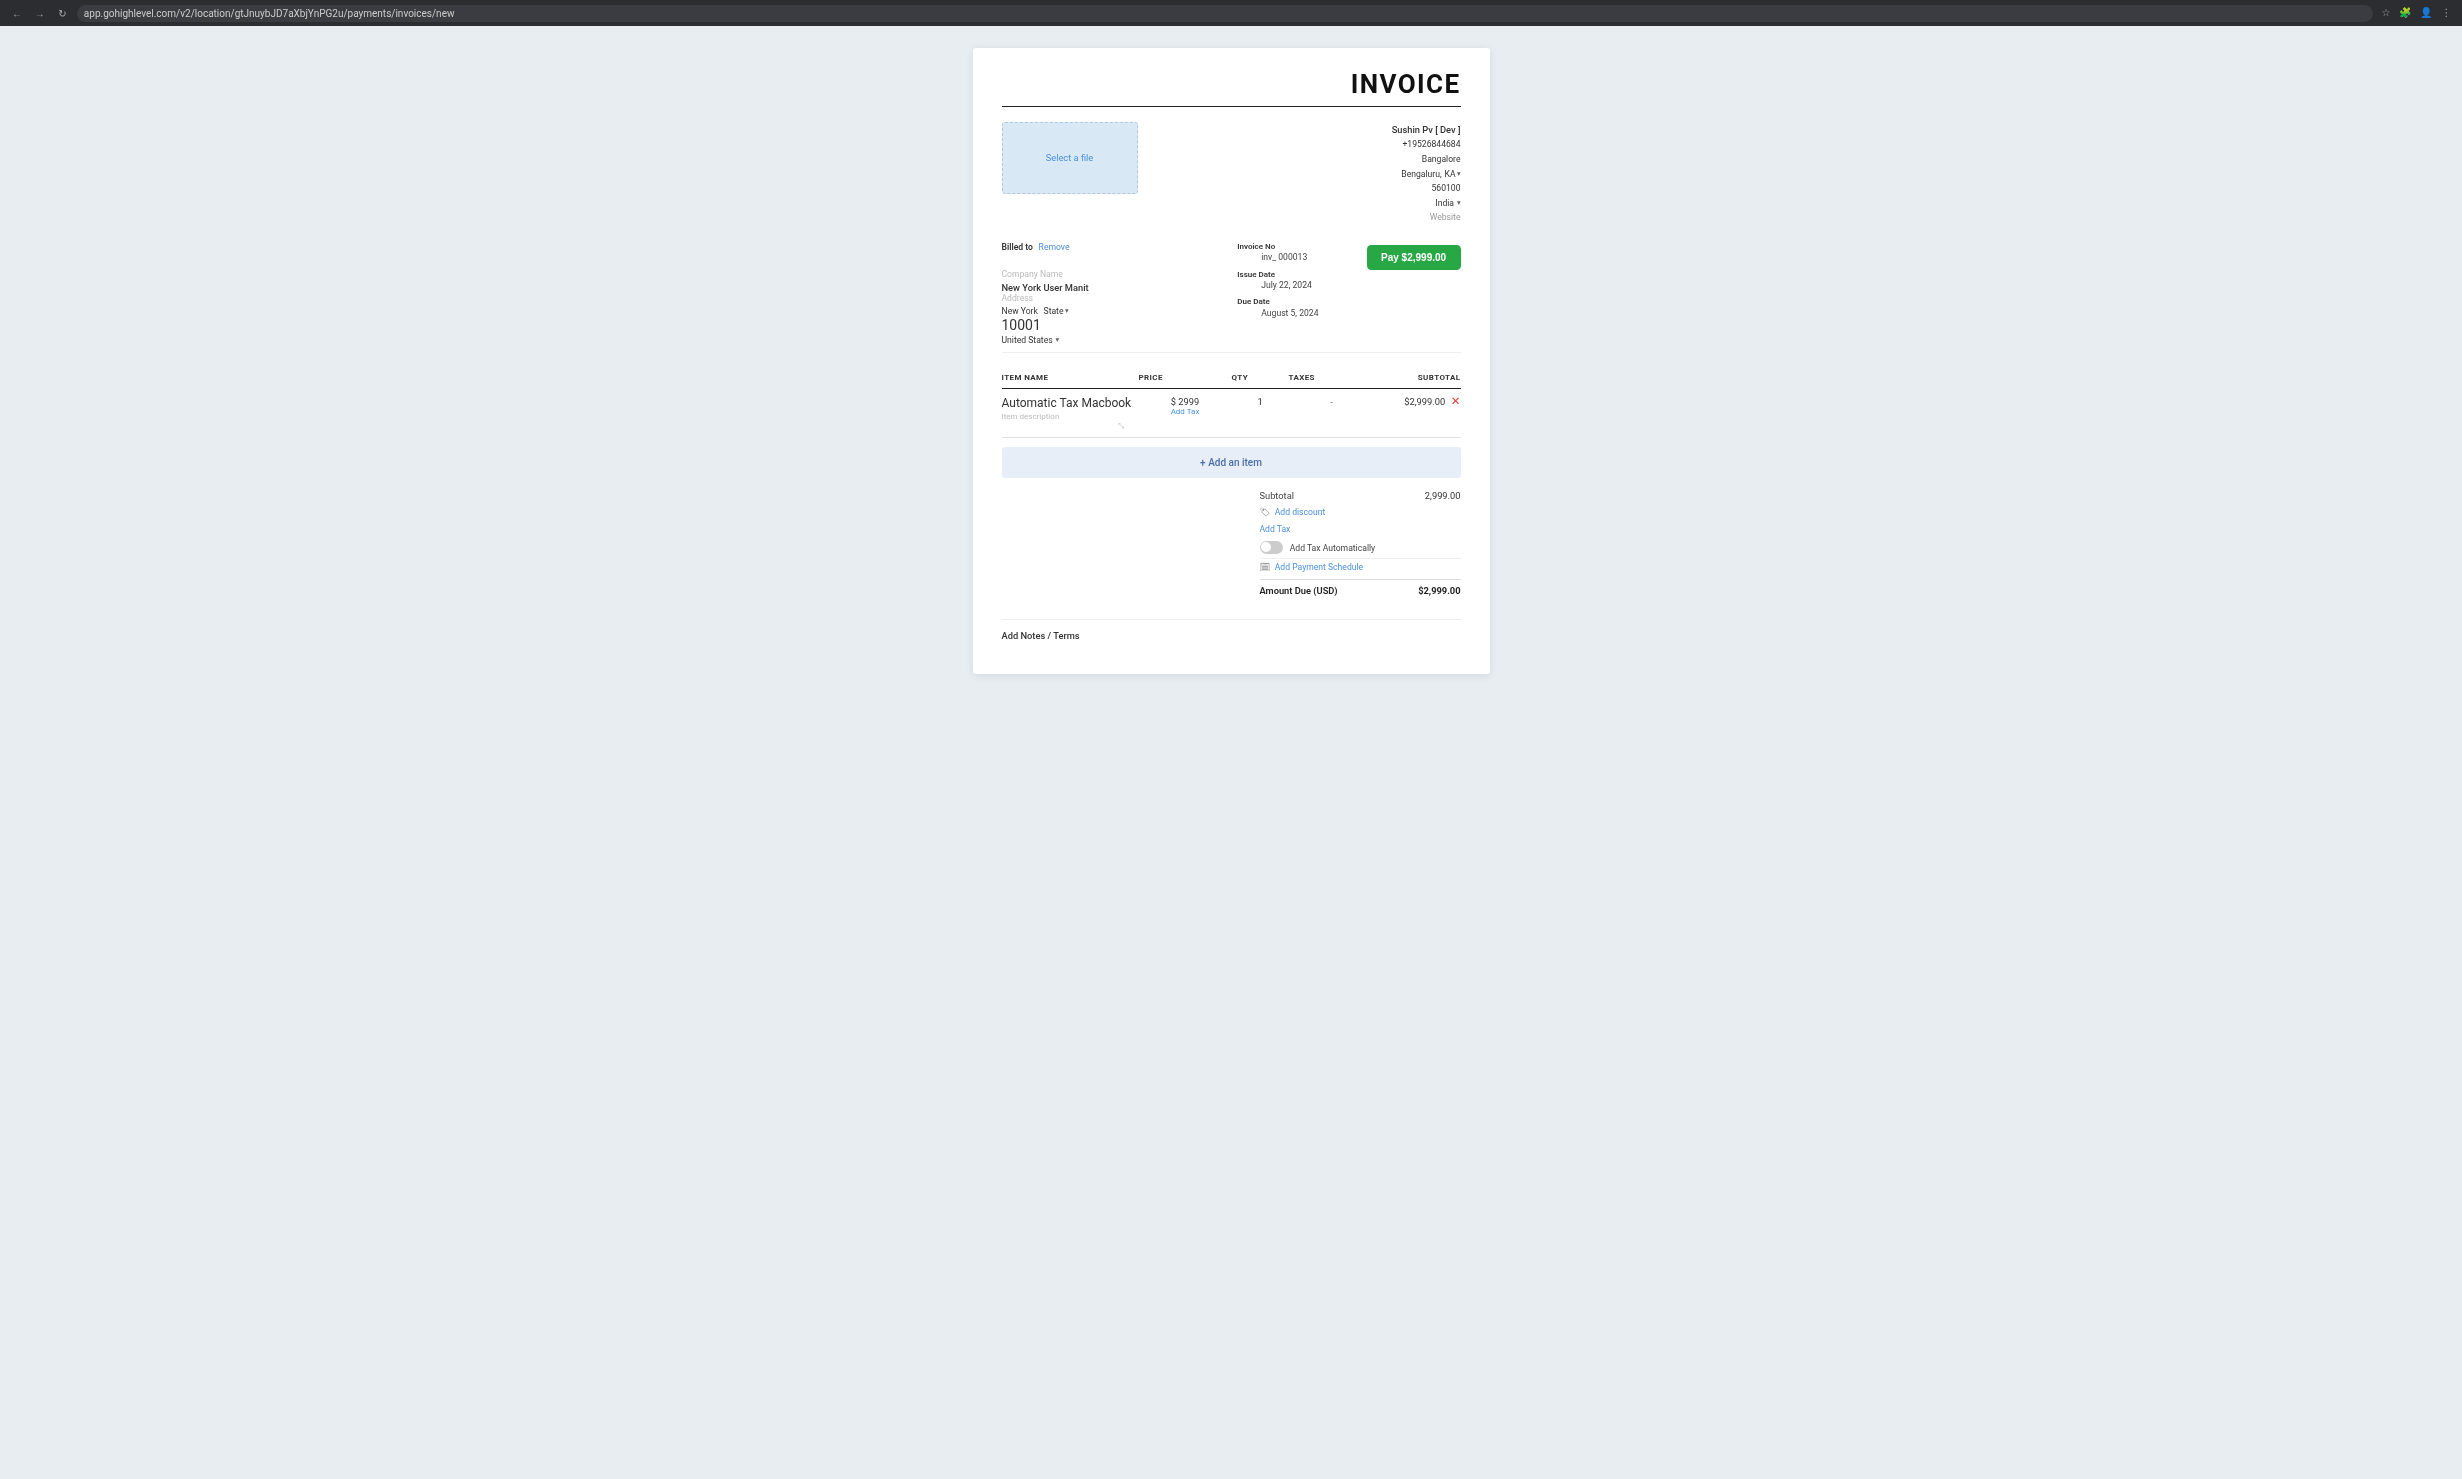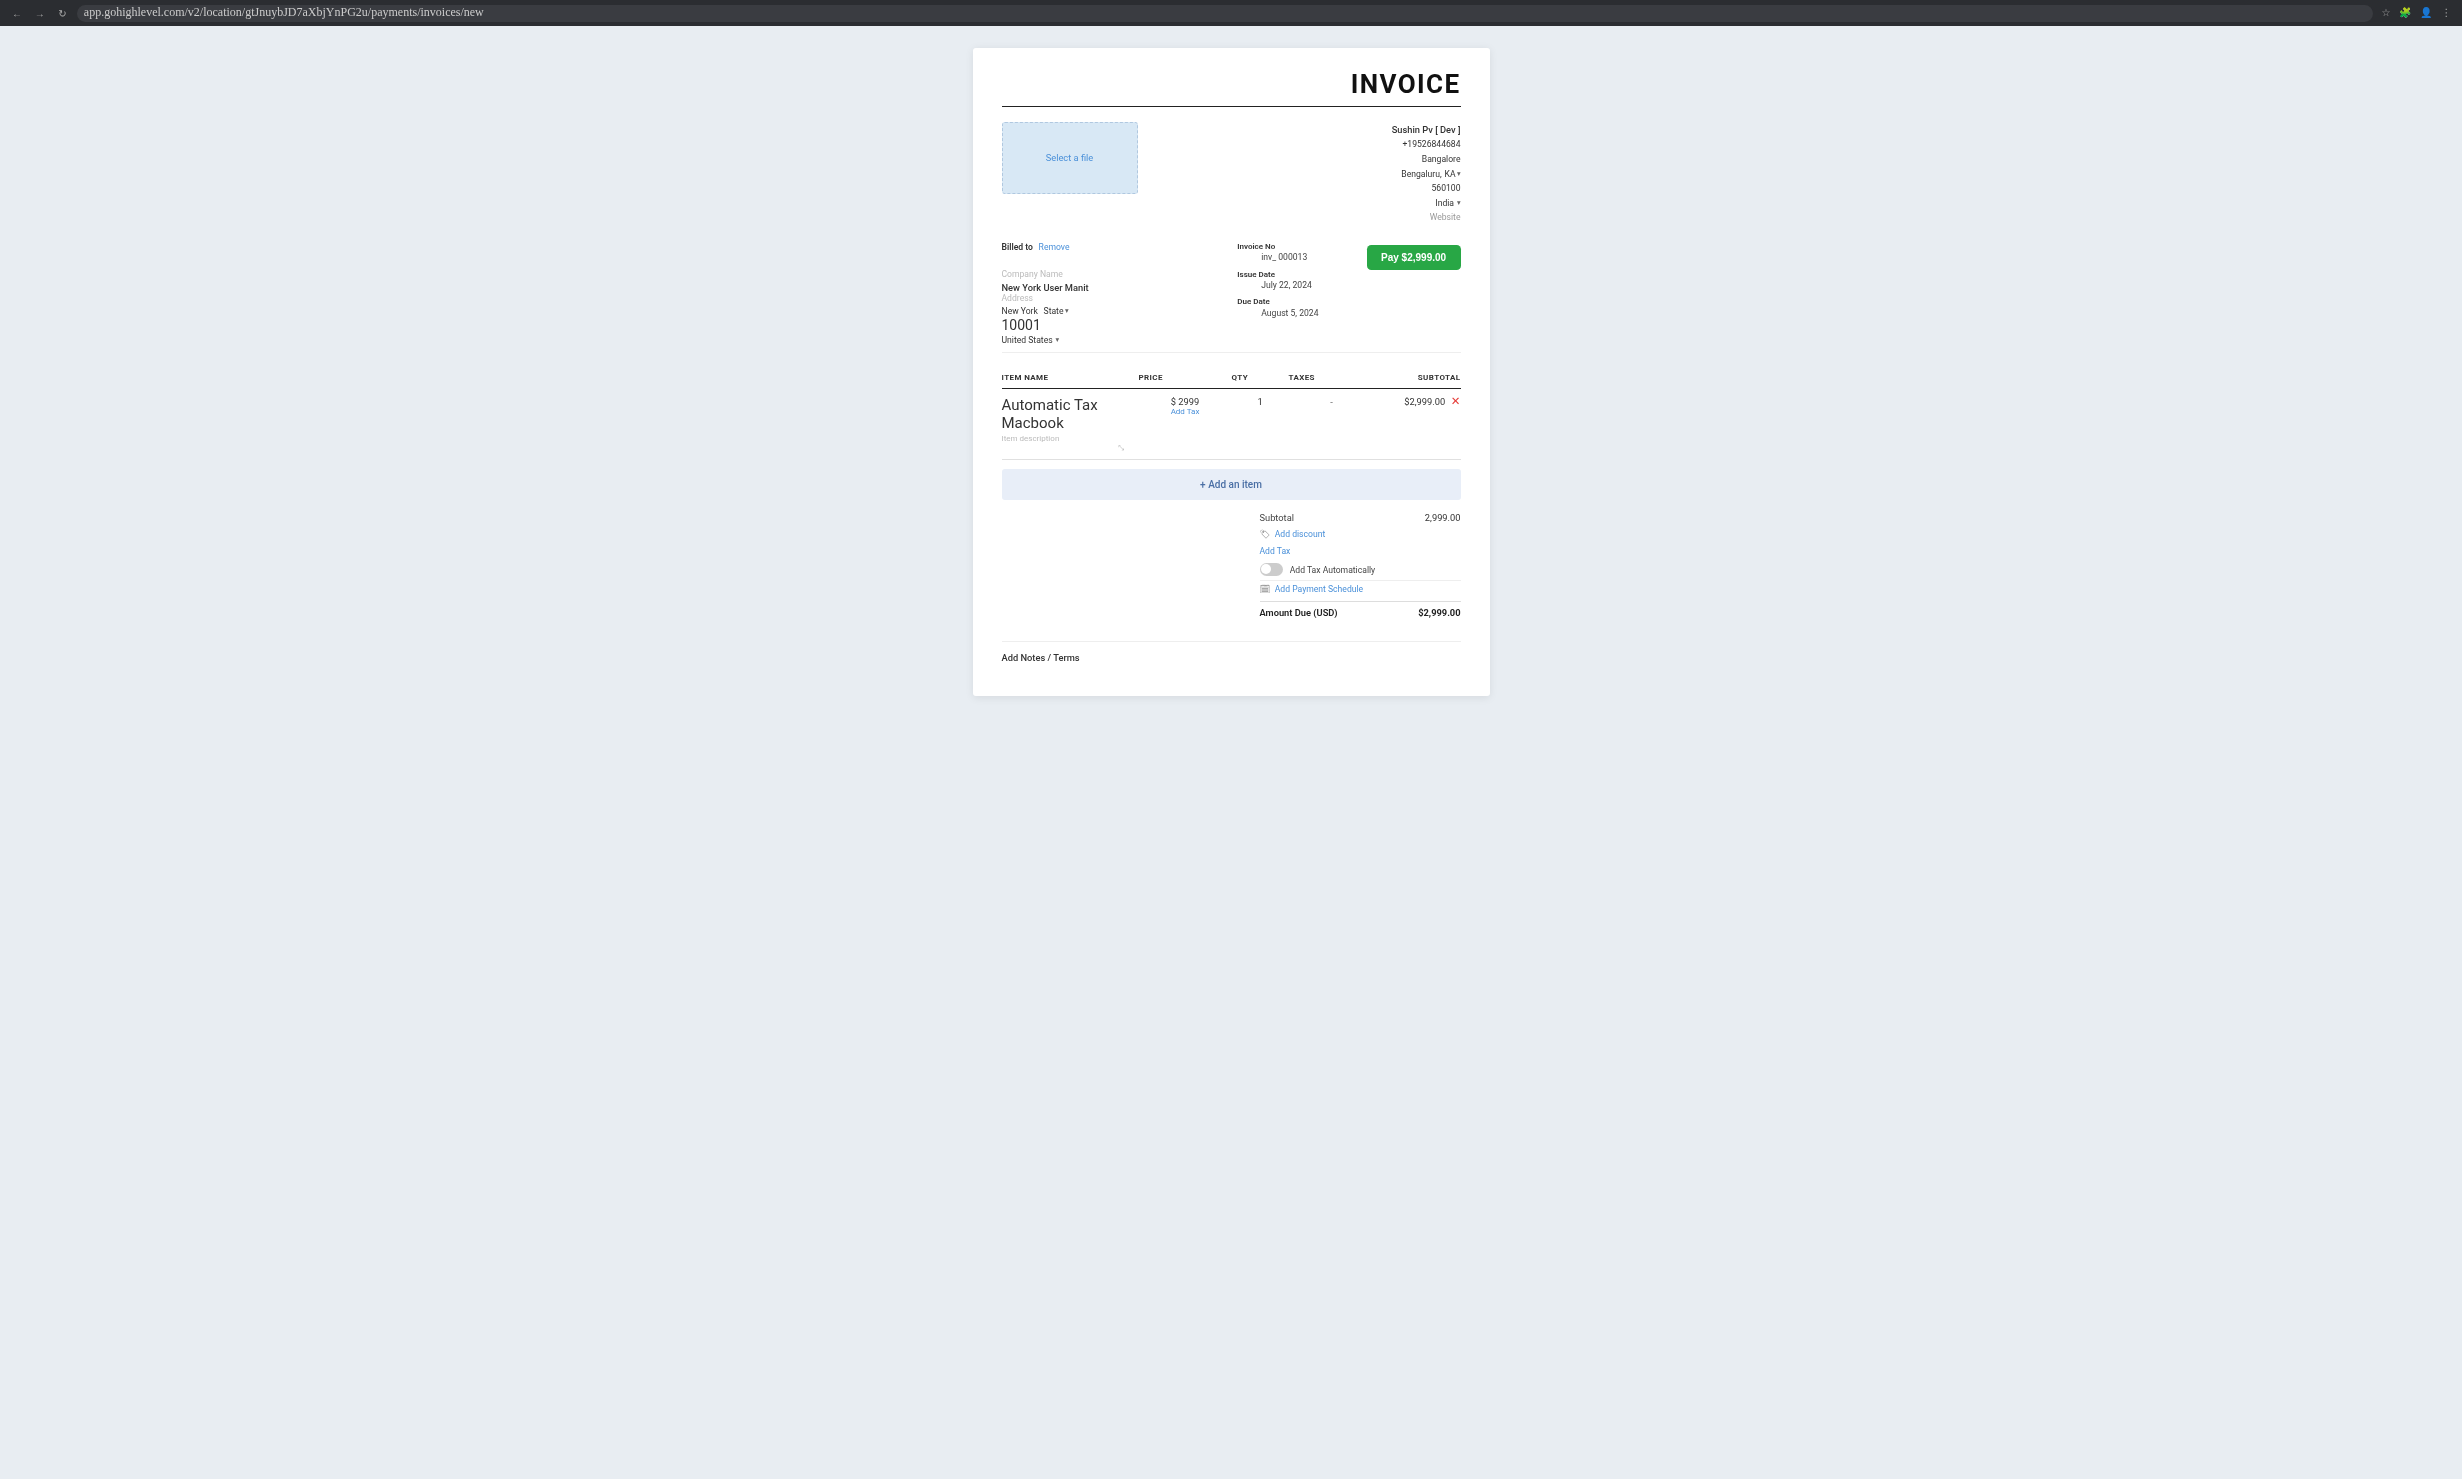--- a/index.html
+++ b/index.html
@@ -24,24 +24,24 @@
       width: 17px; height: 17px;
       background: none; border: none; cursor: pointer;
       color: #aaa; font-size: 10px; display: flex; align-items: center; justify-content: center;
     }
     .browser-url-bar {
       flex: 1;
       background: #3a3c41;
       border-radius: 8.6px;
       height: 17px;
       display: flex;
+      align-items: center;
       padding: 0 7.2px;
       color: #ccc;
-      font-size: 12px;
-      font-family: Liberation Serif, serif;
+      font-size: 10px;
     }
     .browser-actions {
       display: flex; gap: 5.7px; align-items: center;
     }
     .browser-icon {
       width: 14.4px; height: 14.4px;
       background: none; border: none;
       color: #aaa; cursor: pointer; font-size: 10px;
       display: flex; align-items: center; justify-content: center;
     }
@@ -250,21 +250,21 @@
 
     .table-row {
       display: grid;
       grid-template-columns: 1fr 93px 57px 86px 86px;
       padding: 7.2px 0;
       border-bottom: 0.7px solid #e0e0e0;
       align-items: start;
     }
     .item-name-col {}
     .item-name {
-      font-size: 15px;
+      font-size: 12px;
       color: #333;
       margin-bottom: 2.2px;
     }
     .item-desc-placeholder {
       color: #bbb;
       font-size: 8px;
     }
     .resize-handle {
       color: #aaa;
       font-size: 7.2px;

